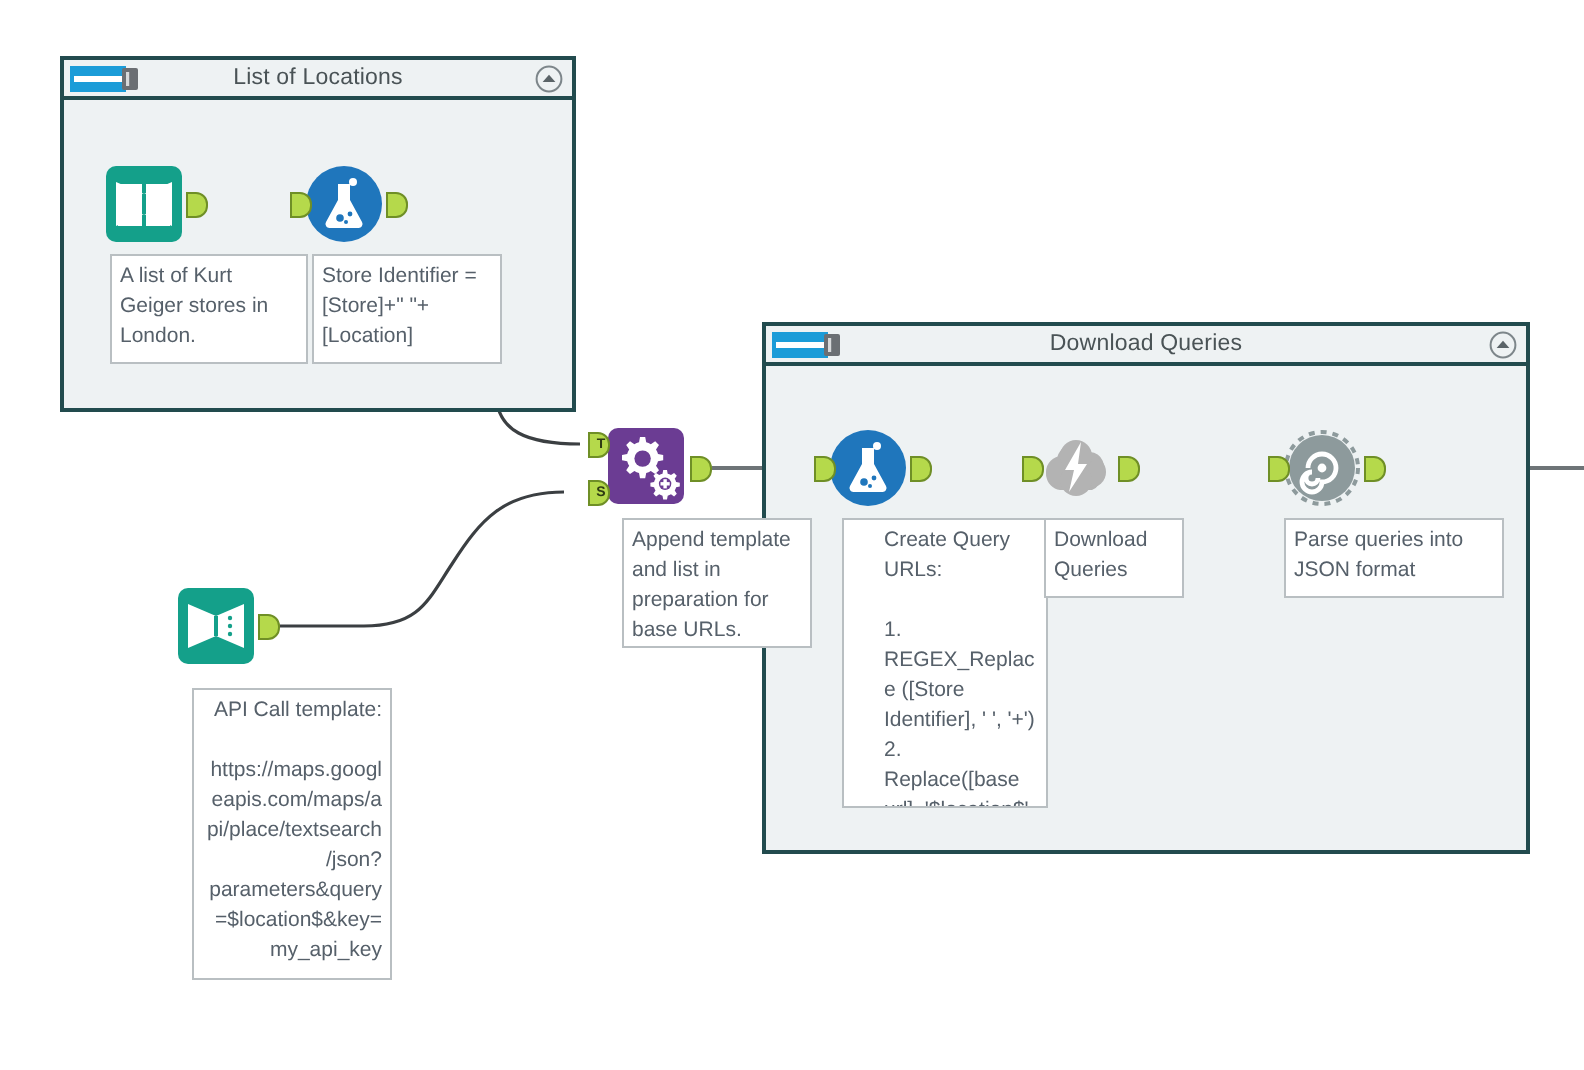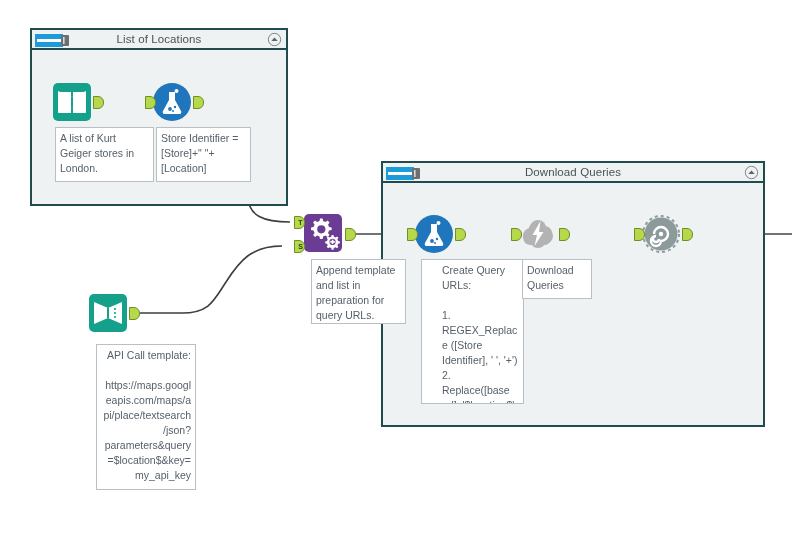--- a/index.html
+++ b/index.html
@@ -311,27 +311,28 @@
       <circle cx="20" cy="20" r="2.2" fill="#ffffff"></circle>
     </svg>
   </div>
   <div class="anchor in" style="left:634px; top:228px;"></div>
   <div class="anchor out" style="left:682px; top:228px;"></div>
 
   <div class="annotation" style="left:43px; top:127px; width:99px; height:55px;">A list of Kurt Geiger stores in London.</div>
 
   <div class="annotation" style="left:144px; top:127px; width:95px; height:55px;">Store Identifier = [Store]+" "+[Location]</div>
 
-  <div class="annotation" style="left:299px; top:259px; width:95px; height:65px;">Append template and list in preparation for query URLs.</div>
+  <div class="annotation" style="left:299px; top:259px; width:95px; height:65px;">Append template and list in preparation for base URLs.</div>
 
   <div class="annotation" style="left:409px; top:259px; width:103px; height:145px;padding-left:20px;">Create Query URLs:
 
 1. REGEX_Replace ([Store Identifier], ' ', '+')
 2. Replace([base url], '$location$', [Space Replace])</div>
 
   <div class="annotation" style="left:510px; top:259px; width:70px; height:40px;">Download Queries</div>
 
+  <div class="annotation" style="left:630px; top:259px; width:110px; height:40px;">Parse queries into JSON format</div>
 
   <div class="annotation" style="left:84px; top:344px; width:100px; height:146px;text-align:right;">API Call template:
 
 https://maps.googleapis.com/maps/api/place/textsearch/json?parameters&amp;query=$location$&amp;key=my_api_key</div>
 
 </div>
 
 </body></html>

